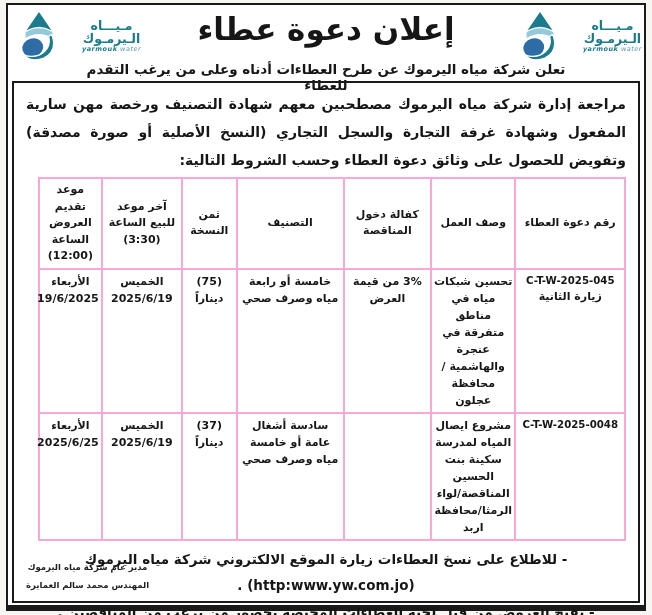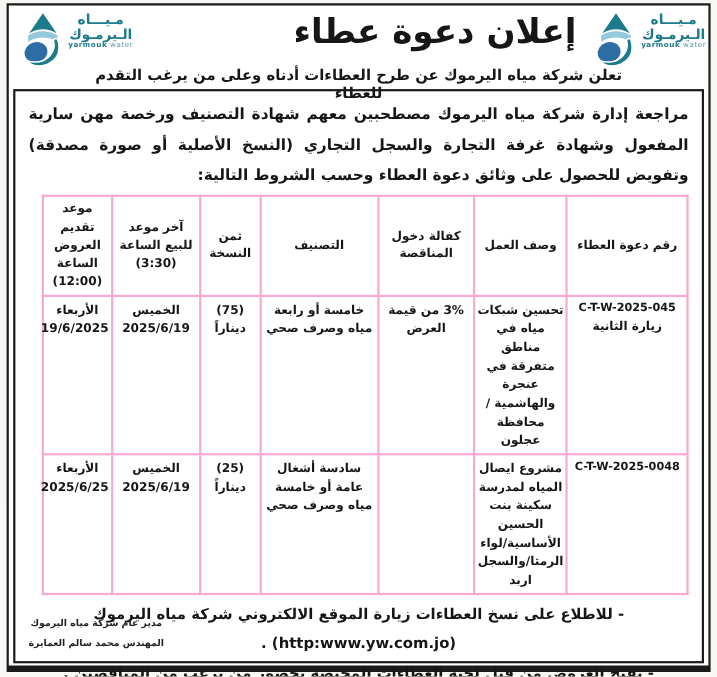--- a/index.html
+++ b/index.html
@@ -10,29 +10,29 @@
     color:#161616;
     -webkit-font-smoothing:antialiased;
     overflow:hidden;
   }
   .frame{
     position:absolute;top:3px;left:6px;right:6px;bottom:4px;
     border:2.5px solid #1a1a1a;border-bottom-width:6px;
     background:#fff;
   }
   
-  .logo{position:absolute;top:6px;display:flex;align-items:flex-start;gap:0;direction:ltr;}
+  .logo{position:absolute;top:6px;display:flex;align-items:center;gap:20px;direction:ltr;}
   .logo-left{left:8px;}
   .logo-right{right:2px;}
   .logo-text{display:flex;flex-direction:column;align-items:center;line-height:1.05;}
   .logo-ar1,.logo-ar2{font-weight:bold;font-size:12.5px;color:#1b7a8c;letter-spacing:1px;}
-  .logo-en{font-size:6.5px;color:#5d97a6;margin-top:1px;letter-spacing:.5px;}
+  .logo-en{font-size:6.5px;color:#5d97a6;margin-top:1px;letter-spacing:.5px;font-style:italic;}
   .logo-en b{color:#1b7a8c;}
   .title{
-    position:absolute;top:6px;left:120px;right:120px;
+    position:absolute;top:6px;left:120px;right:120px;text-align:center;
     font-size:31px;font-weight:bold;letter-spacing:0;
   }
   .subtitle{
     position:absolute;top:56px;left:60px;right:60px;text-align:center;
     font-size:13.5px;font-weight:bold;
   }
   
   .body-box{
     position:absolute;top:76px;left:4px;right:4px;bottom:2px;
     border:2px solid #1a1a1a;
@@ -146,24 +146,24 @@
         <td>
           <span class="cell-line">الأربعاء</span>
           <span class="cell-line">19/6/2025</span>
         </td>
       </tr>
       <tr class="row-2">
         <td>
           <span class="cell-line code">C-T-W-2025-0048</span>
           <span class="cell-line"></span>
         </td>
-        <td>مشروع ايصال المياه لمدرسة سكينة بنت الحسين الأساسية/لواء الرمثا/والسجل اربد</td>
+        <td>مشروع ايصال المياه لمدرسة سكينة بنت الحسين المناقصة/لواء الرمثا/محافظة اربد</td>
         <td></td>
         <td>سادسة أشغال عامة أو خامسة مياه وصرف صحي</td>
-        <td>(25) ديناراً</td>
+        <td>(37) ديناراً</td>
         <td>
           <span class="cell-line">الخميس</span>
           <span class="cell-line">2025/6/19</span>
         </td>
         <td>
           <span class="cell-line">الأربعاء</span>
           <span class="cell-line">2025/6/25</span>
         </td>
       </tr>
     </tbody>

